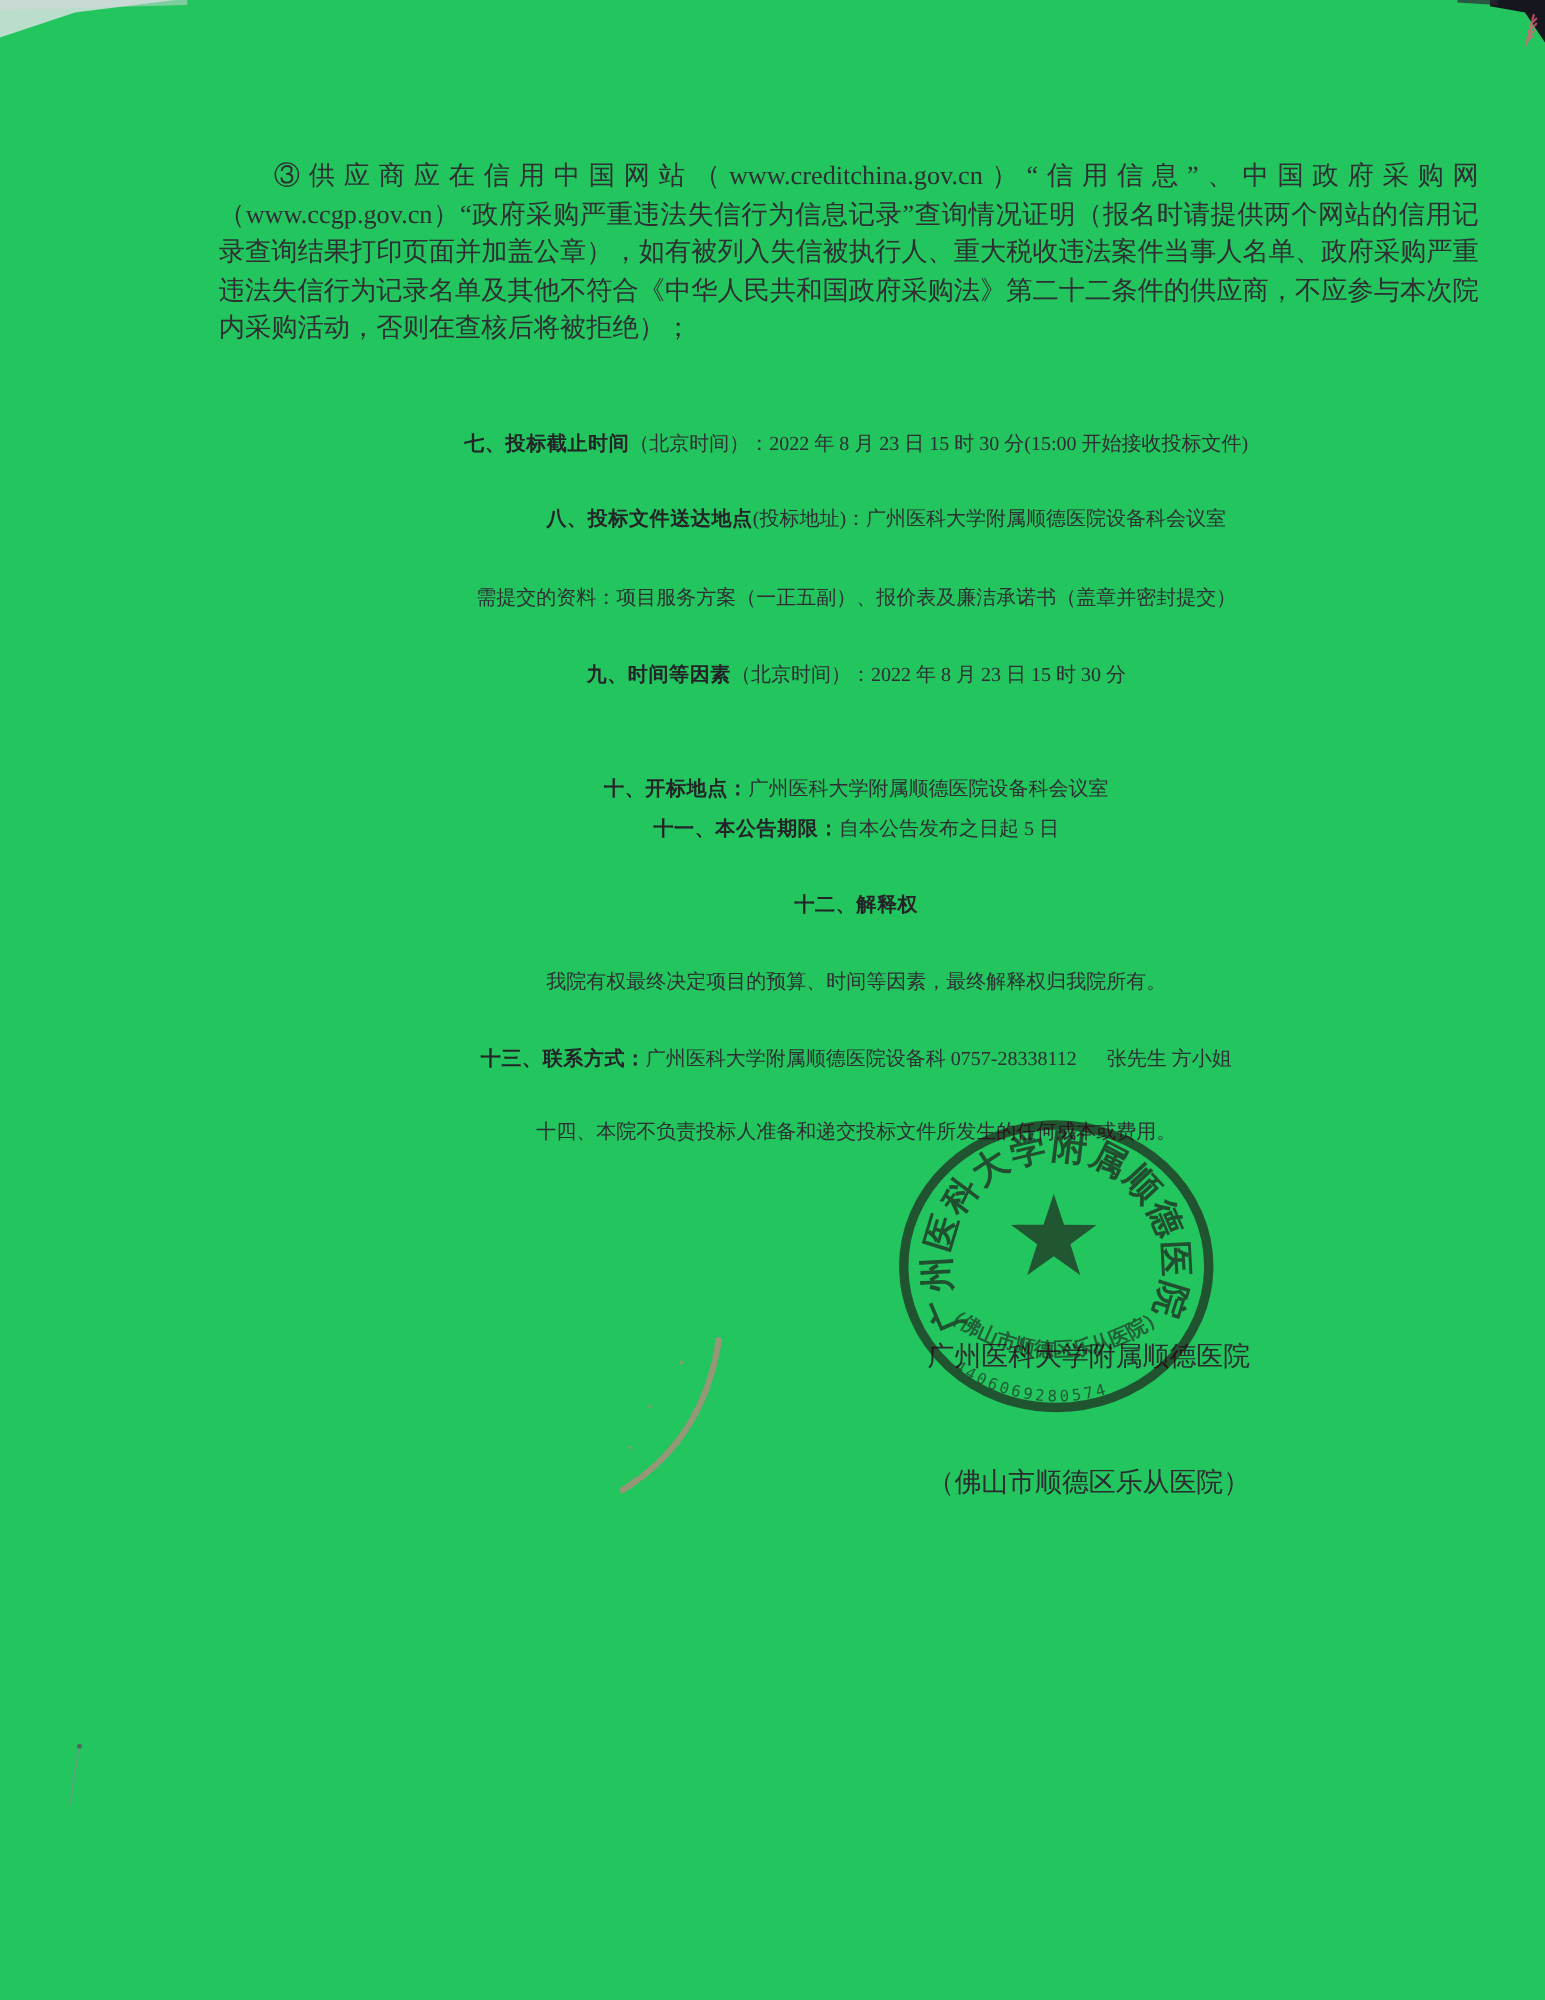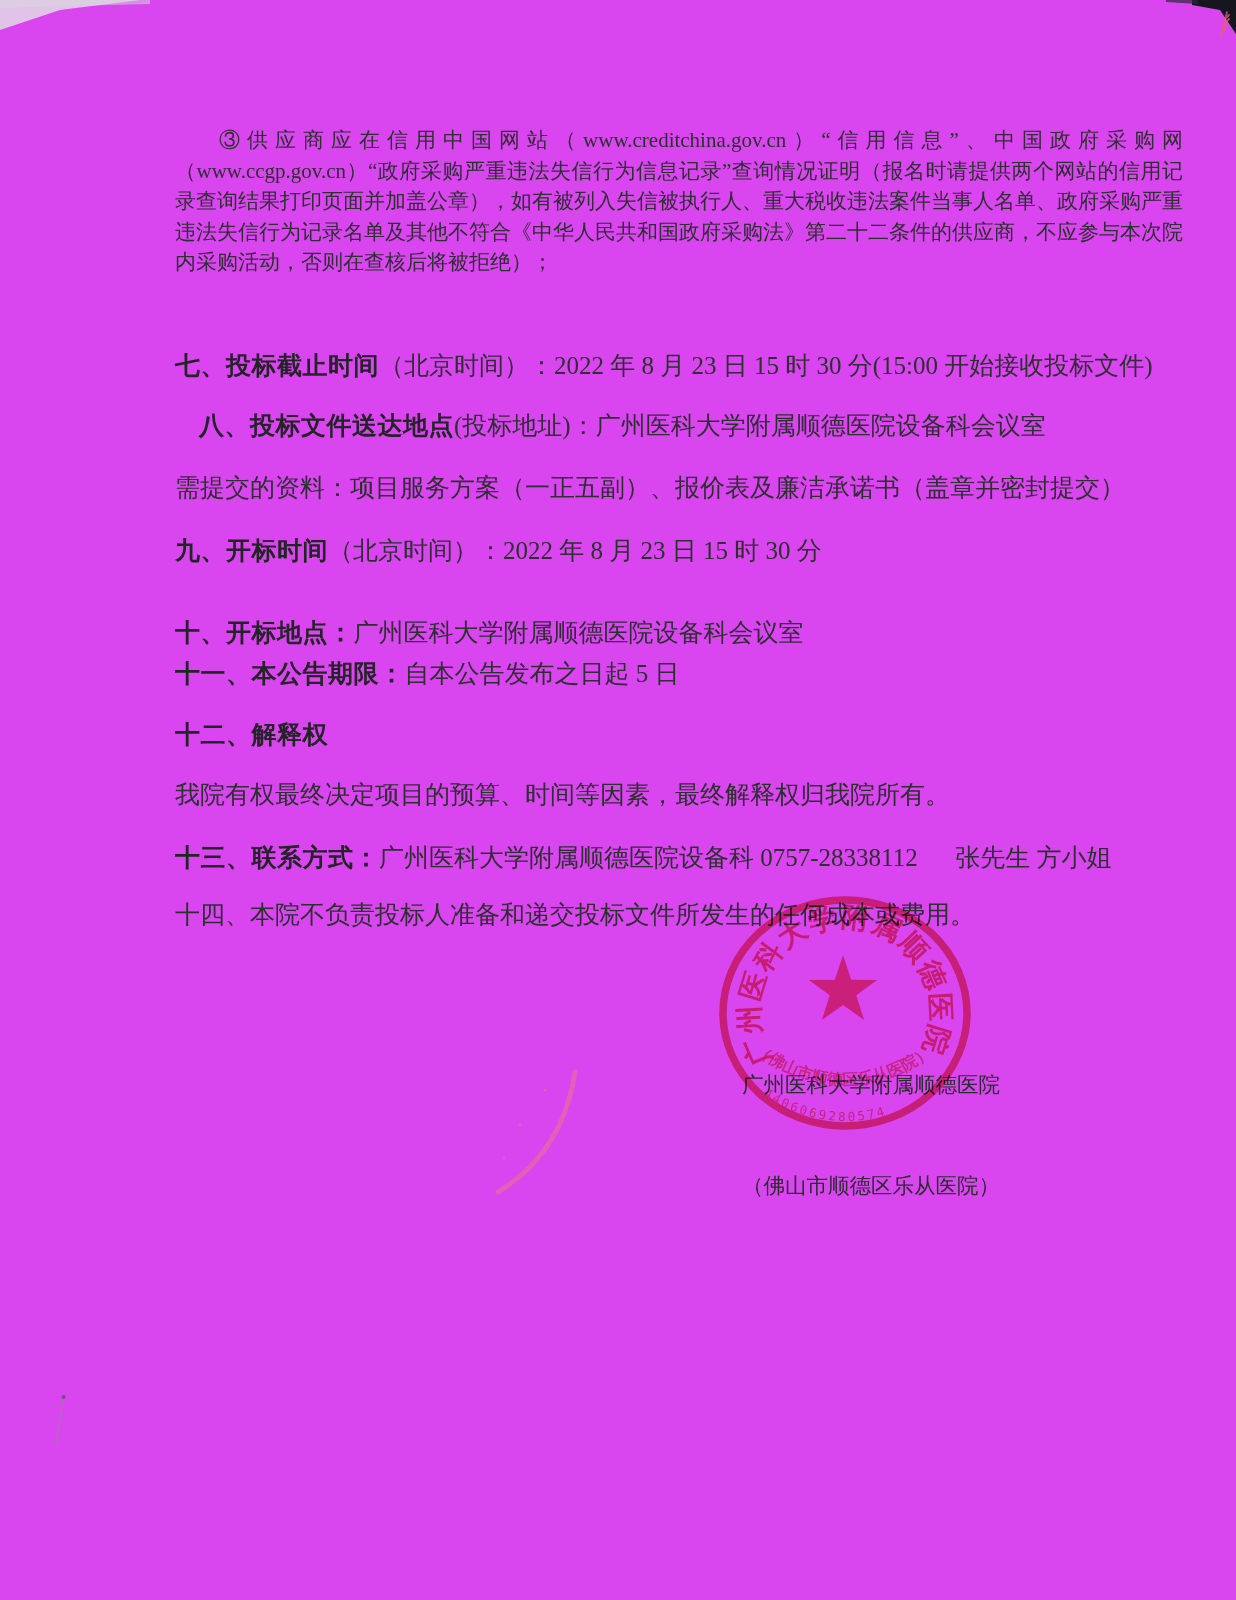--- a/index.html
+++ b/index.html
@@ -1,36 +1,36 @@
 <!DOCTYPE html>
 <html><head>
 <meta charset="utf-8">
 <style>
   html,body{margin:0;padding:0;background:#9a9aa0;}
   .page{
     position:relative;
     width:1236px;height:1600px;
     margin:0 auto;
-    background:#d946ef;
+    background:#22c55e;
     overflow:hidden;
     font-family:"Liberation Serif","DejaVu Serif",serif;
     color:#2e2e33;
     text-decoration:underline;
   }
   .content{position:absolute;left:175px;top:0;width:1008px;}
   .para{
     position:absolute;left:0;width:1008px;
     font-size:21px;line-height:30.5px;
     text-align:justify;text-justify:inter-ideograph;
     white-space:pre-wrap;
   }
   .para.indent{text-indent:44px;}
   .sec{
     position:absolute;left:0;width:1020px;
-    font-size:25px;line-height:28px;white-space:pre-wrap;
+    font-size:16px;line-height:28px;white-space:pre-wrap;text-align:center;
   }
   .sec b{
     font-family:"Liberation Sans","DejaVu Sans",sans-serif;
     font-weight:700;color:#232328;letter-spacing:.5px;
   }
   #sec-0{top:326px;} #sec-1{top:386px;margin-left:24px;} #sec-2{top:449px;}
   #sec-3{top:511px;} #sec-4{top:573px;margin-top:45px;} #sec-5{top:634px;}
   #sec-6{top:695px;} #sec-7{top:756px;} #sec-8{top:818px;}
   #sec-9{top:876px;}
   #para-supplier{top:104px;}
@@ -56,21 +56,21 @@
   <div class="content">
 
     <p class="para indent" id="para-supplier">③供应商应在信用中国网站（www.creditchina.gov.cn）“信用信息”、中国政府采购网（www.ccgp.gov.cn）“政府采购严重违法失信行为信息记录”查询情况证明（报名时请提供两个网站的信用记录查询结果打印页面并加盖公章），如有被列入失信被执行人、重大税收违法案件当事人名单、政府采购严重违法失信行为记录名单及其他不符合《中华人民共和国政府采购法》第二十二条件的供应商，不应参与本次院内采购活动，否则在查核后将被拒绝）；</p>
 
     <p class="sec" id="sec-0"><b>七、投标截止时间</b><span>（北京时间）：2022 年 8 月 23 日 15 时 30 分(15:00 开始接收投标文件)</span></p>
 
     <p class="sec" id="sec-1"><b>八、投标文件送达地点</b><span>(投标地址)：广州医科大学附属顺德医院设备科会议室</span></p>
 
     <p class="sec" id="sec-2"><span>需提交的资料：项目服务方案（一正五副）、报价表及廉洁承诺书（盖章并密封提交）</span></p>
 
-    <p class="sec" id="sec-3"><b>九、开标时间</b><span>（北京时间）：2022 年 8 月 23 日 15 时 30 分</span></p>
+    <p class="sec" id="sec-3"><b>九、时间等因素</b><span>（北京时间）：2022 年 8 月 23 日 15 时 30 分</span></p>
 
     <p class="sec" id="sec-4"><b>十、开标地点：</b><span>广州医科大学附属顺德医院设备科会议室</span></p>
 
     <p class="sec" id="sec-5"><b>十一、本公告期限：</b><span>自本公告发布之日起 5 日</span></p>
 
     <p class="sec" id="sec-6"><b>十二、解释权</b></p>
 
     <p class="sec" id="sec-7"><span>我院有权最终决定项目的预算、时间等因素，最终解释权归我院所有。</span></p>
 
     <p class="sec" id="sec-8"><b>十三、联系方式：</b><span>广州医科大学附属顺德医院设备科 0757-28338112　  张先生 方小姐</span></p>

